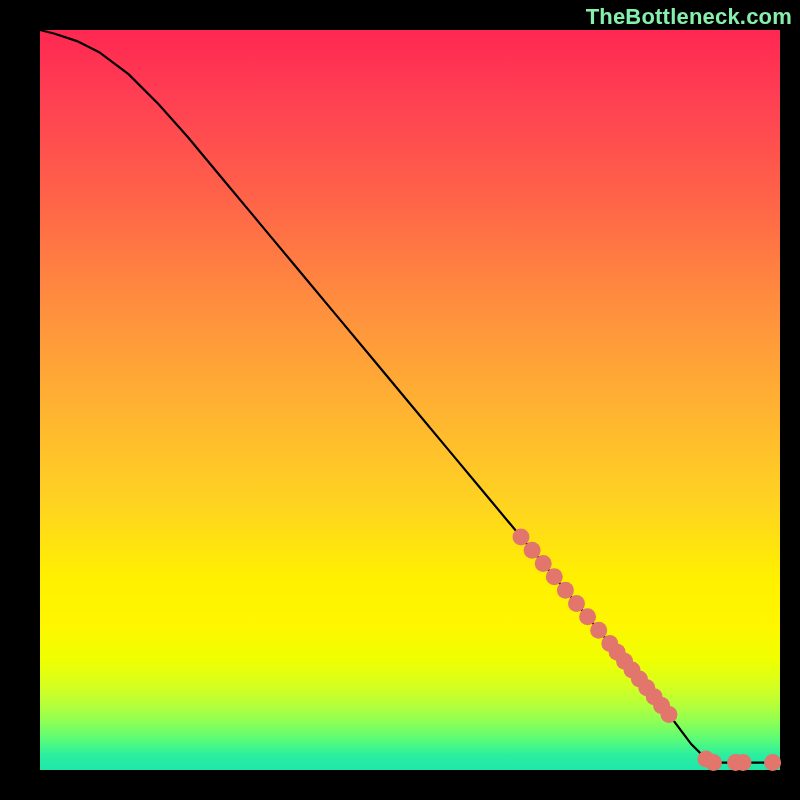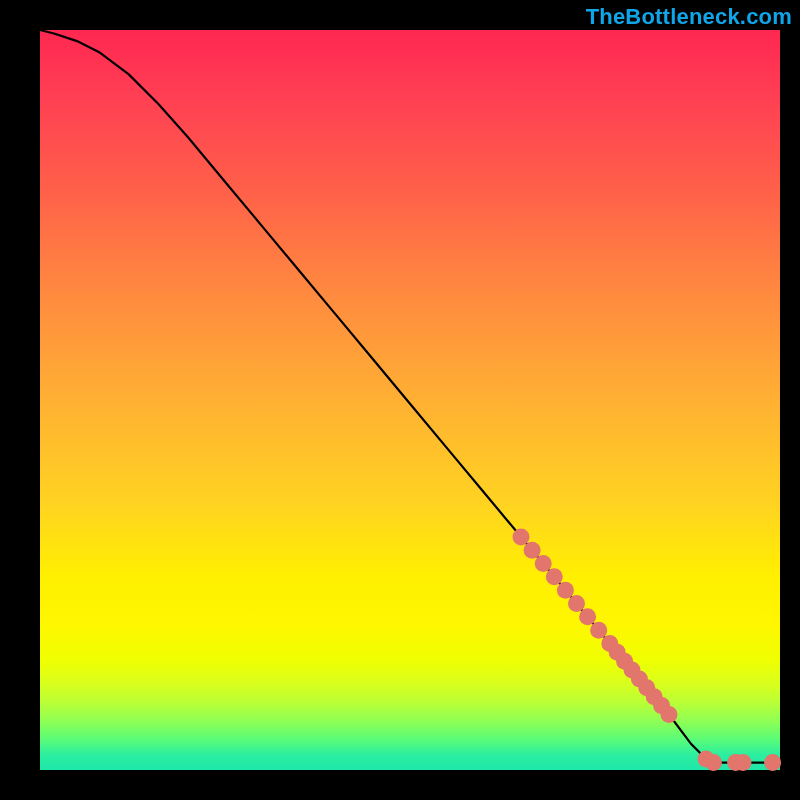--- a/index.html
+++ b/index.html
@@ -13,21 +13,21 @@
   .frame {
     position: relative;
     width: 800px;
     height: 800px;
     background: #000;
   }
   .watermark {
     position: absolute;
     top: 4px;
     right: 8px;
-    color: #0ea5e9;
+    color: #86efac;
     font-size: 22px;
     font-weight: 600;
     letter-spacing: 0.2px;
     z-index: 10;
   }
   .plot-area {
     position: absolute;
     left: 40px;
     top: 30px;
     width: 740px;

